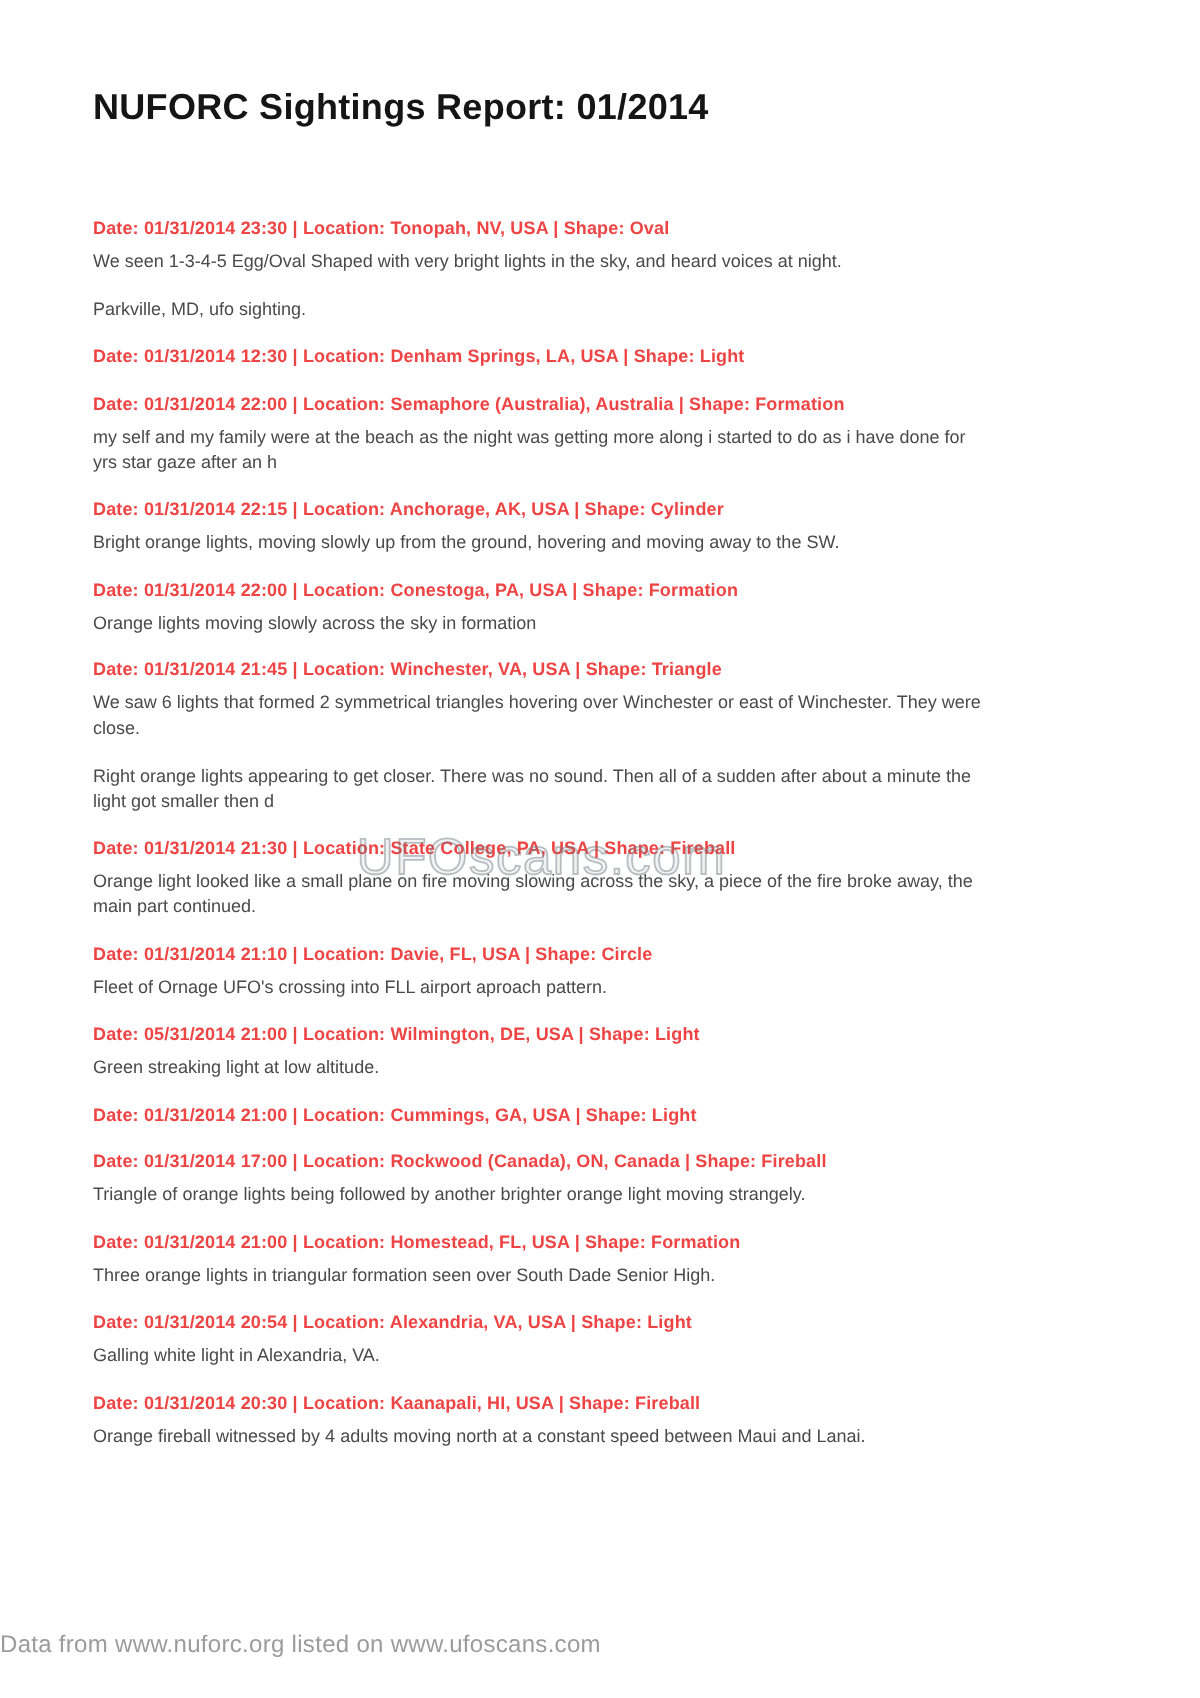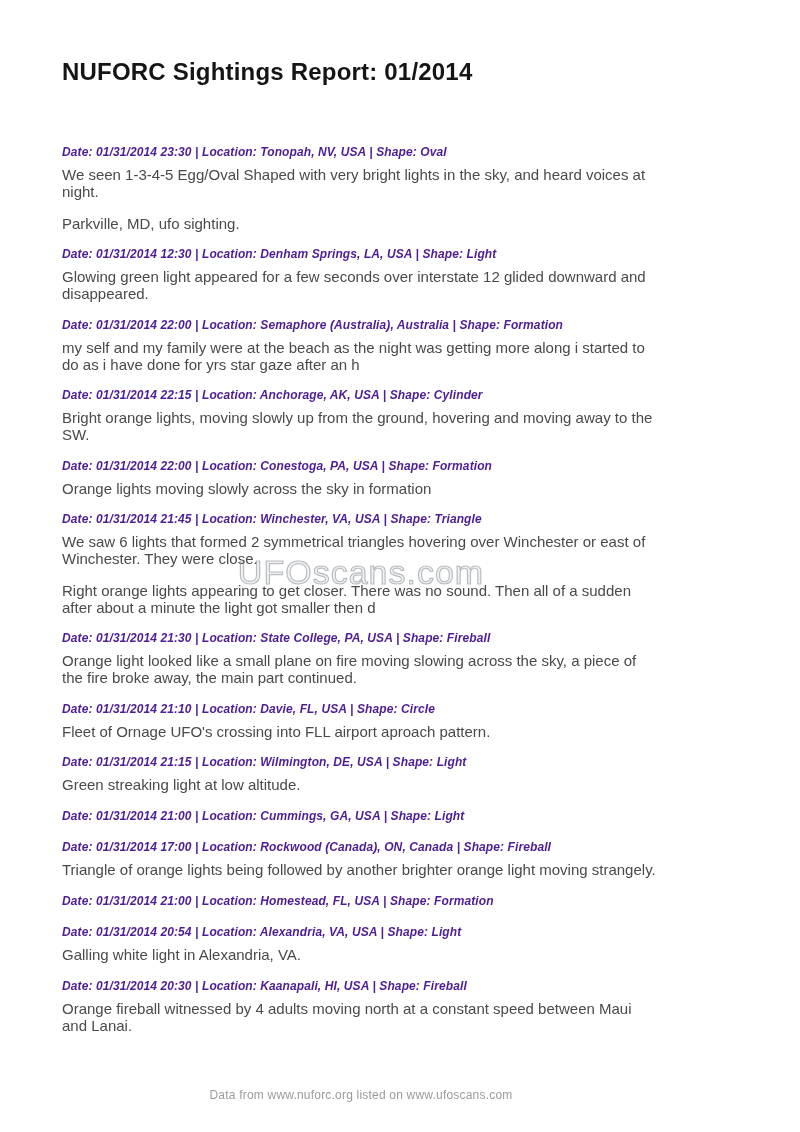--- a/index.html
+++ b/index.html
@@ -23,48 +23,47 @@
     font-weight: bold;
     line-height: 29px;
     color: #151515;
     margin-bottom: 58px;
     letter-spacing: 0.2px;
   }
   .entry { margin-bottom: 14.5px; }
   .entry-header {
     font-size: 12px;
     font-weight: bold;
-    font-style: italic;
     line-height: 17px;
-    color: #4c1d95;
+    color: #ef4444;
     margin-bottom: 5px;
     letter-spacing: 0.1px;
   }
   .entry-desc {
-    font-size: 15px;
+    font-size: 12px;
     line-height: 17px;
     color: #4a4a4a;
     max-width: 680px;
   }
   .watermark {
     position: absolute;
     left: 50%; top: 572px;
     transform: translate(-50%, -50%);
     font-size: 34px;
     letter-spacing: 1px;
     color: rgba(118, 128, 138, 0.10);
     -webkit-text-stroke: 1.2px rgba(108, 117, 125, 0.45);
     white-space: nowrap;
     pointer-events: none;
   }
   .footer {
     position: absolute;
     left: 0; right: 0; top: 1088px;
-    text-align: center;
-    font-size: 12px;
+    text-align: left;
+    font-size: 16px;
     color: #9b9b9b;
     letter-spacing: 0.2px;
   }
 </style>
 </head>
 <body>
 
 <div class="page">
   <div class="content">
     <h1 class="page-title">NUFORC Sightings Report: 01/2014</h1>
@@ -73,21 +72,20 @@
     <div class="entry-header">Date: 01/31/2014 23:30 | Location: Tonopah, NV, USA | Shape: Oval</div>
     <div class="entry-desc">We seen 1-3-4-5 Egg/Oval Shaped with very bright lights in the sky, and heard voices at night.</div>
   </div>
 
   <div class="entry">
     <div class="entry-desc">Parkville, MD, ufo sighting.</div>
   </div>
 
   <div class="entry">
     <div class="entry-header">Date: 01/31/2014 12:30 | Location: Denham Springs, LA, USA | Shape: Light</div>
-    <div class="entry-desc">Glowing green light appeared for a few seconds over interstate 12 glided downward and disappeared.</div>
   </div>
 
   <div class="entry">
     <div class="entry-header">Date: 01/31/2014 22:00 | Location: Semaphore (Australia), Australia | Shape: Formation</div>
     <div class="entry-desc">my self and my family were at the beach as the night was getting more along i started to do as i have done for yrs star gaze after an h</div>
   </div>
 
   <div class="entry">
     <div class="entry-header">Date: 01/31/2014 22:15 | Location: Anchorage, AK, USA | Shape: Cylinder</div>
     <div class="entry-desc">Bright orange lights, moving slowly up from the ground, hovering and moving away to the SW.</div>
@@ -111,35 +109,36 @@
     <div class="entry-header">Date: 01/31/2014 21:30 | Location: State College, PA, USA | Shape: Fireball</div>
     <div class="entry-desc">Orange light looked like a small plane on fire moving slowing across the sky, a piece of the fire broke away, the main part continued.</div>
   </div>
 
   <div class="entry">
     <div class="entry-header">Date: 01/31/2014 21:10 | Location: Davie, FL, USA | Shape: Circle</div>
     <div class="entry-desc">Fleet of Ornage UFO's crossing into FLL airport aproach pattern.</div>
   </div>
 
   <div class="entry">
-    <div class="entry-header">Date: 01/31/2014 21:15 | Location: Wilmington, DE, USA | Shape: Light</div>
+    <div class="entry-header">Date: 05/31/2014 21:00 | Location: Wilmington, DE, USA | Shape: Light</div>
     <div class="entry-desc">Green streaking light at low altitude.</div>
   </div>
 
   <div class="entry">
     <div class="entry-header">Date: 01/31/2014 21:00 | Location: Cummings, GA, USA | Shape: Light</div>
   </div>
 
   <div class="entry">
     <div class="entry-header">Date: 01/31/2014 17:00 | Location: Rockwood (Canada), ON, Canada | Shape: Fireball</div>
     <div class="entry-desc">Triangle of orange lights being followed by another brighter orange light moving strangely.</div>
   </div>
 
   <div class="entry">
     <div class="entry-header">Date: 01/31/2014 21:00 | Location: Homestead, FL, USA | Shape: Formation</div>
+    <div class="entry-desc">Three orange lights in triangular formation seen over South Dade Senior High.</div>
   </div>
 
   <div class="entry">
     <div class="entry-header">Date: 01/31/2014 20:54 | Location: Alexandria, VA, USA | Shape: Light</div>
     <div class="entry-desc">Galling white light in Alexandria, VA.</div>
   </div>
 
   <div class="entry">
     <div class="entry-header">Date: 01/31/2014 20:30 | Location: Kaanapali, HI, USA | Shape: Fireball</div>
     <div class="entry-desc">Orange fireball witnessed by 4 adults moving north at a constant speed between Maui and Lanai.</div>

